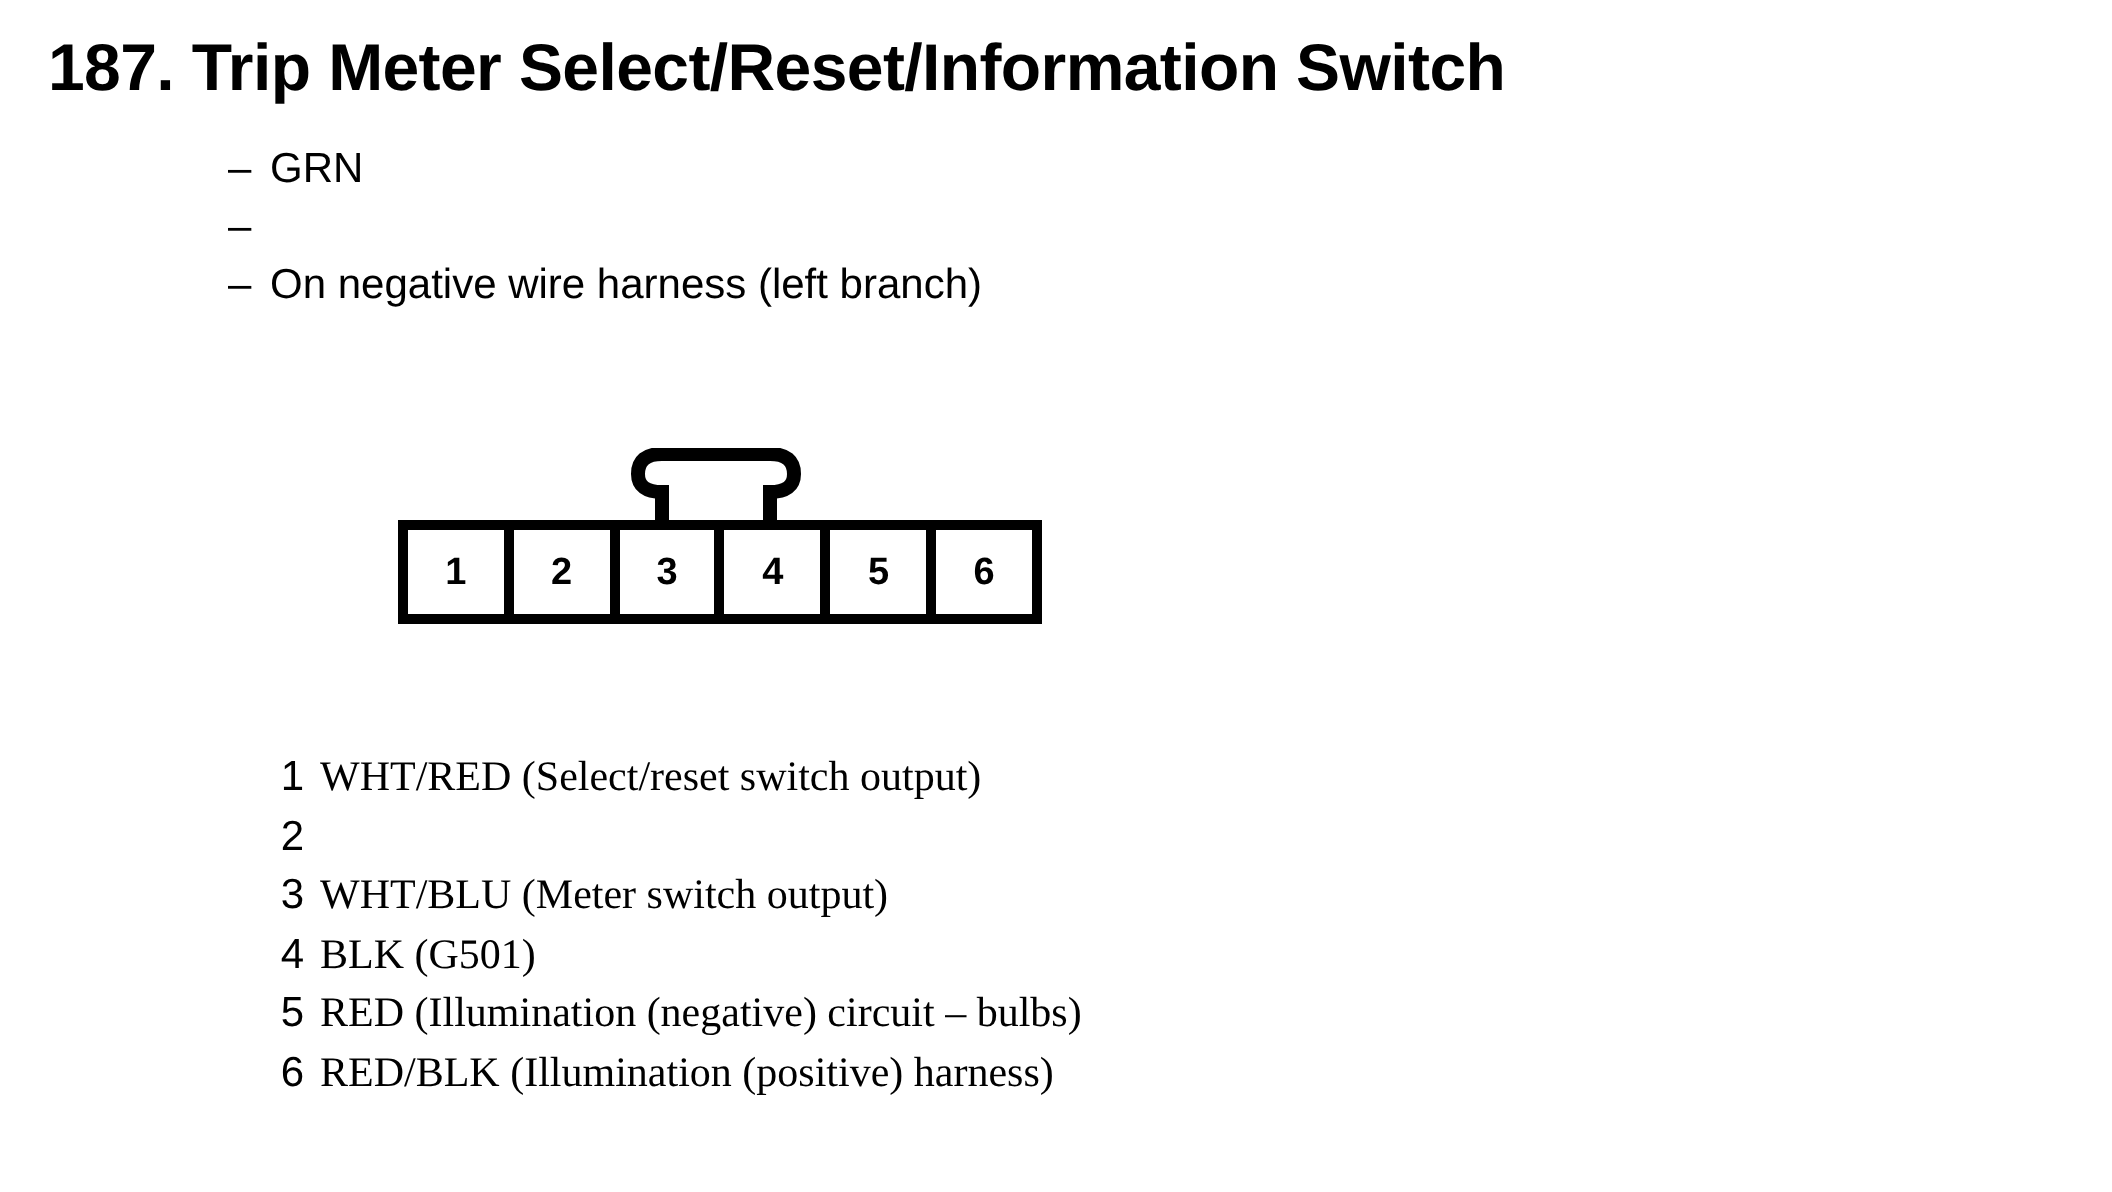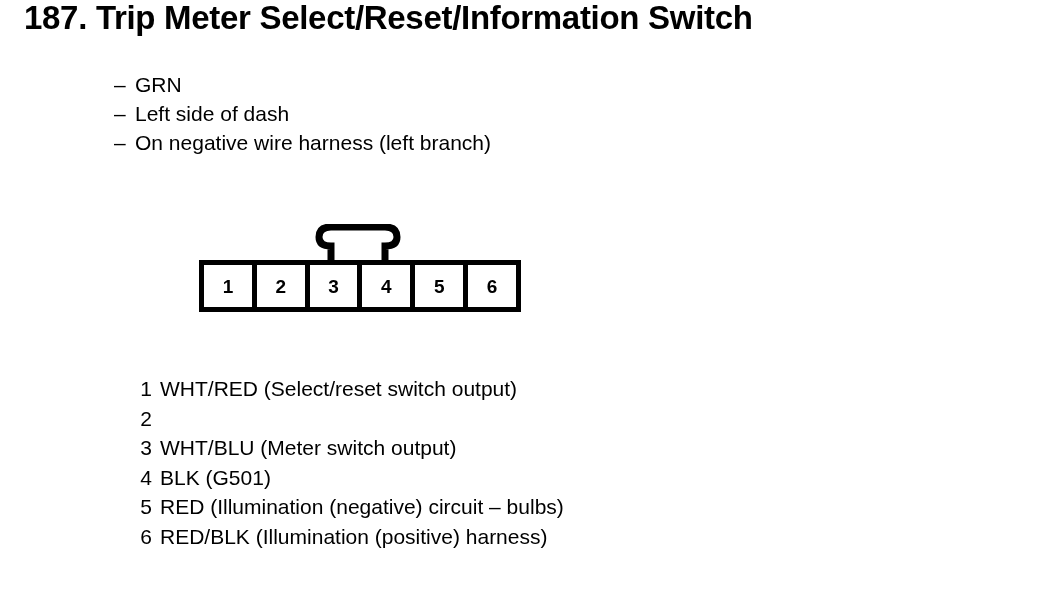--- a/index.html
+++ b/index.html
@@ -14,21 +14,21 @@
     overflow: hidden;
     font-family: "Liberation Sans", sans-serif;
     color: #000000;
     -webkit-font-smoothing: none;
   }
 
   
   .page-title {
     position: absolute;
     left: 24px;
-    top: 0;
+    top: 16px;
     font-size: 33px;
     font-weight: bold;
     letter-spacing: -0.3px;
     white-space: nowrap;
     line-height: 1.1;
   }
 
   
   .attr-list {
     position: absolute;
@@ -103,37 +103,37 @@
     display: flex;
     white-space: nowrap;
   }
   .legend-num {
     width: 22px;
     flex: 0 0 22px;
     text-align: right;
   }
   .legend-desc {
     padding-left: 8px;
+    font-family: Liberation Serif, serif;
   }
 </style>
 </head>
 <body>
 
 <div class="page-title">187. Trip Meter Select/Reset/Information Switch</div>
 
 <div class="attr-list">
 
   <div class="attr-row">
     <span class="attr-dash">–</span>
     <span class="attr-text">GRN</span>
   </div>
 
   <div class="attr-row">
     <span class="attr-dash">–</span>
-    <span class="attr-text">Left side of dash</span>
   </div>
 
   <div class="attr-row">
     <span class="attr-dash">–</span>
     <span class="attr-text">On negative wire harness (left branch)</span>
   </div>
 
 </div>
 
 <div class="connector">

